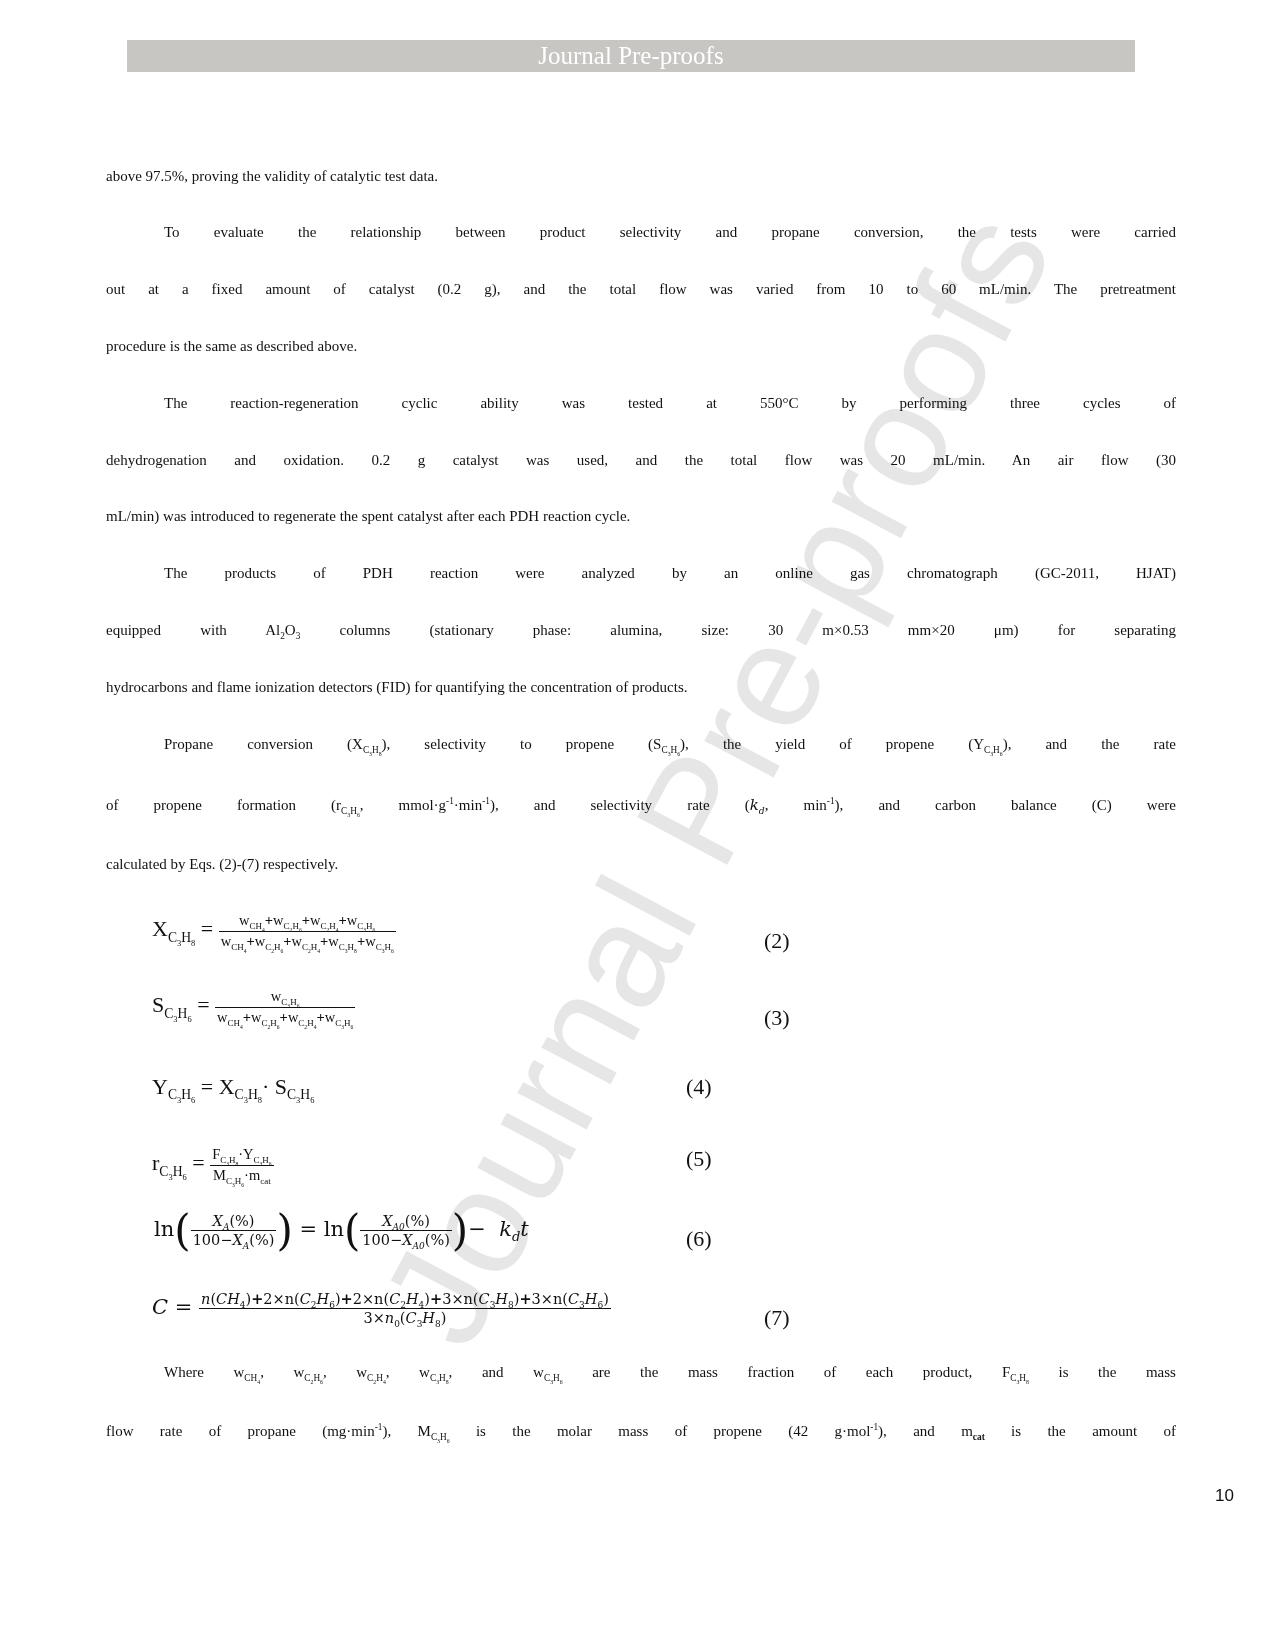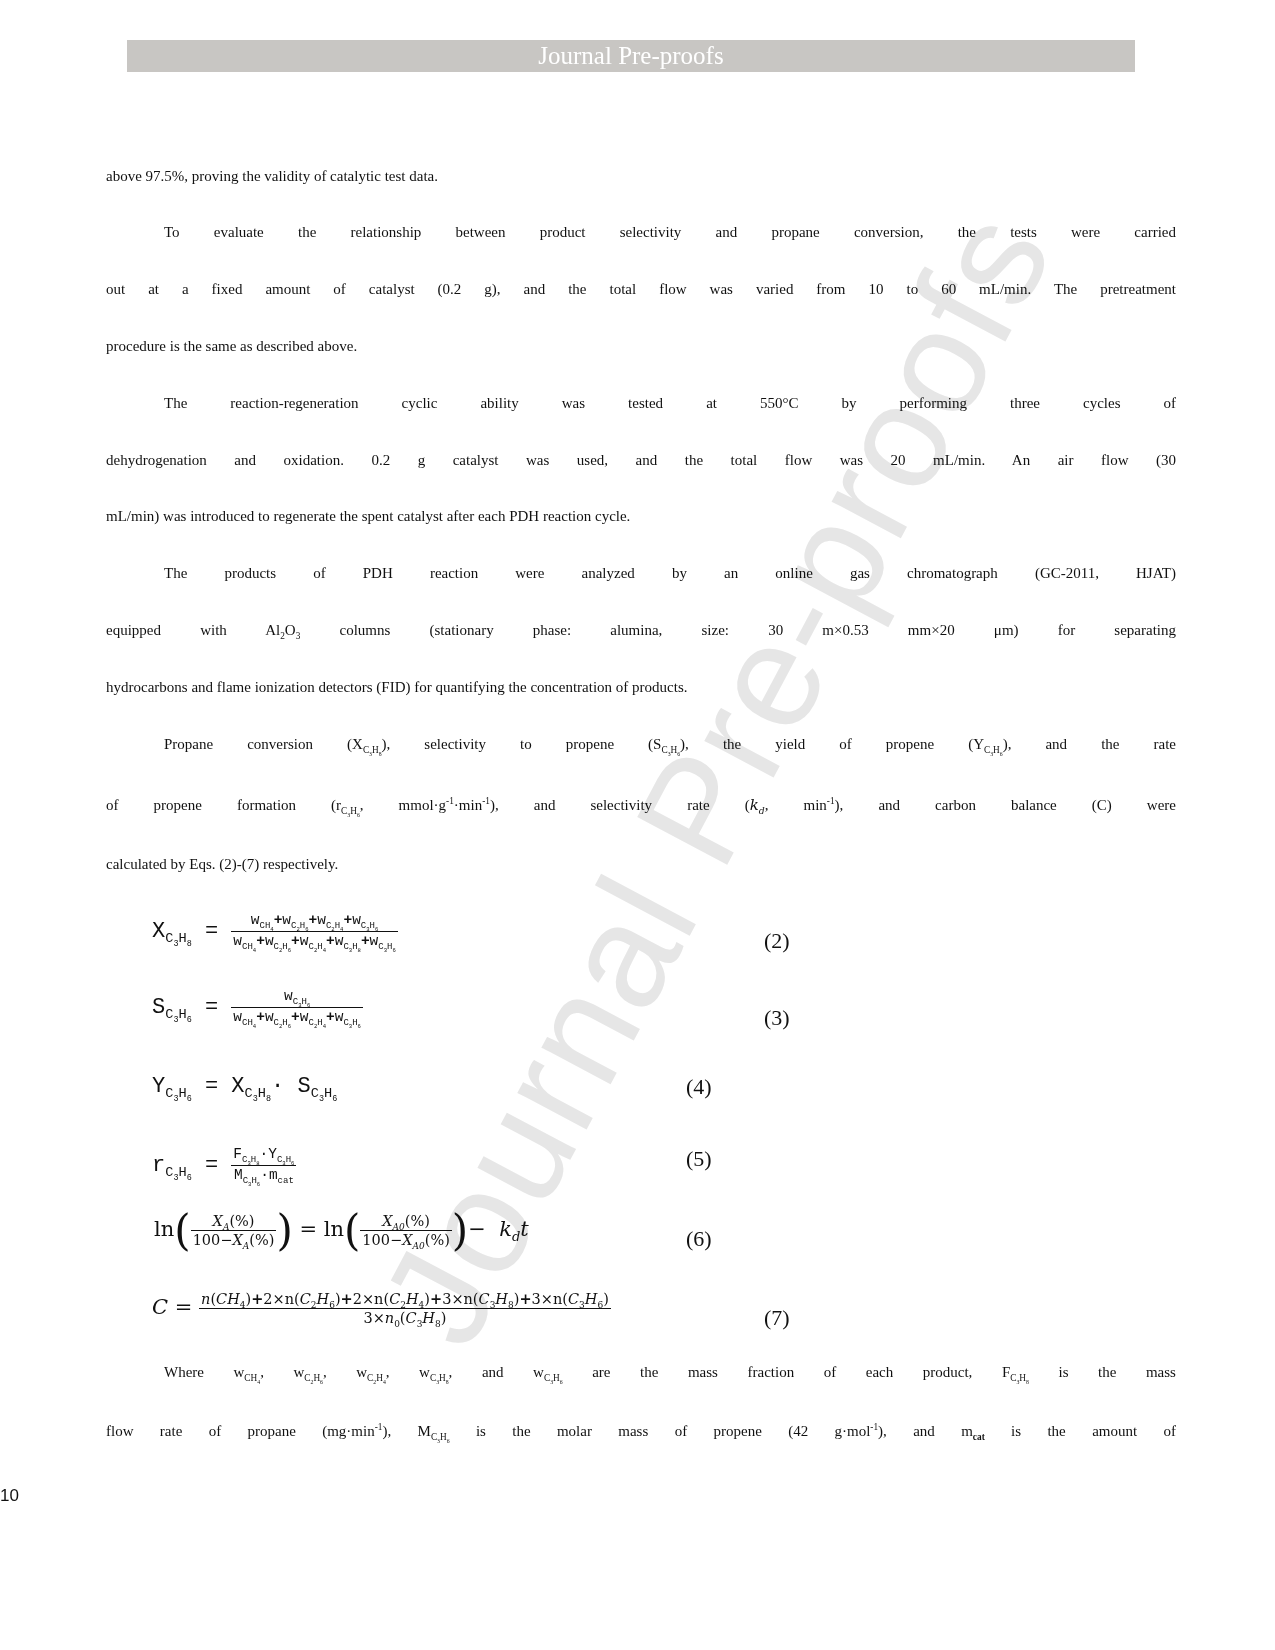--- a/index.html
+++ b/index.html
@@ -10,26 +10,26 @@
             font-size:25px; line-height:32px; }
   .watermark { position:absolute; left:130px; top:760px; width:1100px; text-align:center;
                transform:rotate(-62deg); transform-origin:center;
                font-family:"Liberation Sans","DejaVu Sans",sans-serif;
                font-size:148px; color:#e6e6e6; white-space:nowrap; z-index:0; letter-spacing:2px; }
   .content { position:absolute; left:96px; top:0; width:1070px; z-index:1; }
   .line { position:absolute; left:10px; width:1070px; font-size:15px; white-space:nowrap; }
   .just { text-align:justify; text-align-last:justify; }
   .ind { padding-left:58px; box-sizing:border-box; }
   sub, sup { font-size:62%; line-height:0; }
-  .eq { position:absolute; font-size:22px; white-space:nowrap;font-family:Liberation Mono, monospace; }
+  .eq { position:absolute; font-size:22px; white-space:nowrap; }
   .frac { display:inline-block; vertical-align:middle; text-align:center; }
   .frac .num { display:block; border-bottom:1.6px solid #111; padding:0 2px 1px; font-size:14.5px; }
   .frac .den { display:block; padding:1px 2px 0; font-size:14.5px; }
   .eqno { position:absolute; font-size:22px; }
-  .pageno { position:absolute; left:0; width:1234px; top:1486px; text-align:left;
+  .pageno { position:absolute; left:0; width:1234px; top:1486px; text-align:right;
             font-family:"Liberation Sans","DejaVu Sans",sans-serif; font-size:17px; }
   i.m { font-family:"DejaVu Serif",serif; }
   .bigp { font-size:42px; vertical-align:middle; font-weight:200; }
 </style>
 </head>
 <body>
 
 <div class="banner">Journal Pre-proofs</div>
 <div class="watermark">Journal Pre-proofs</div>
 

